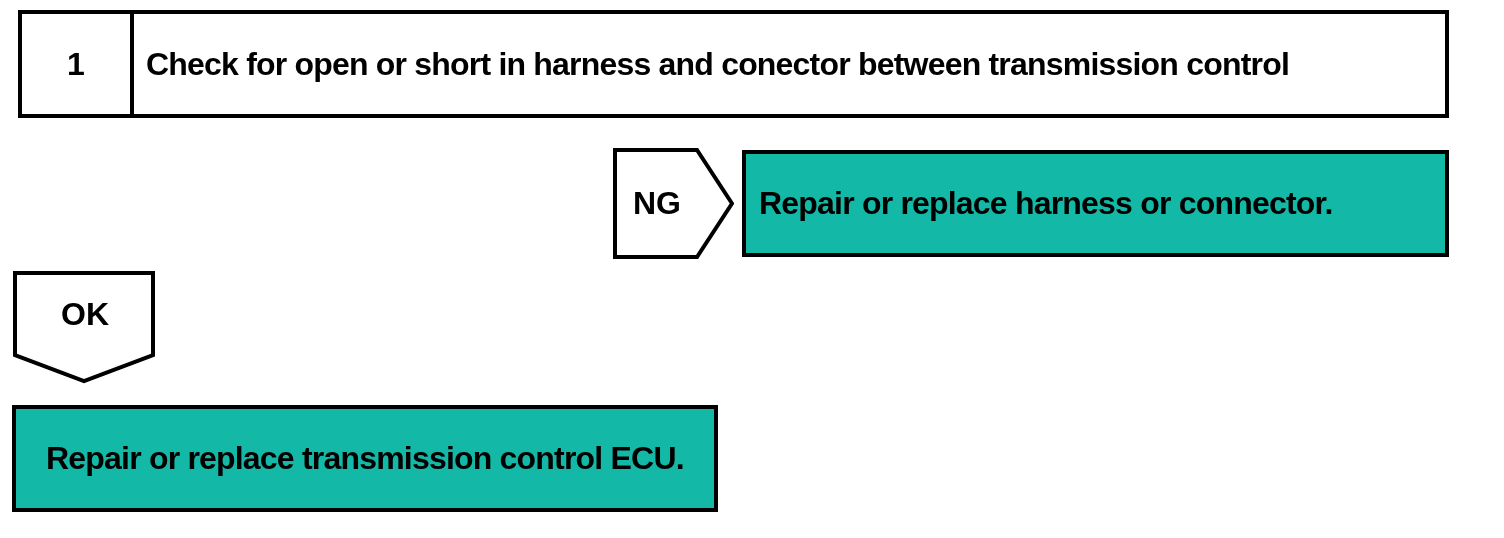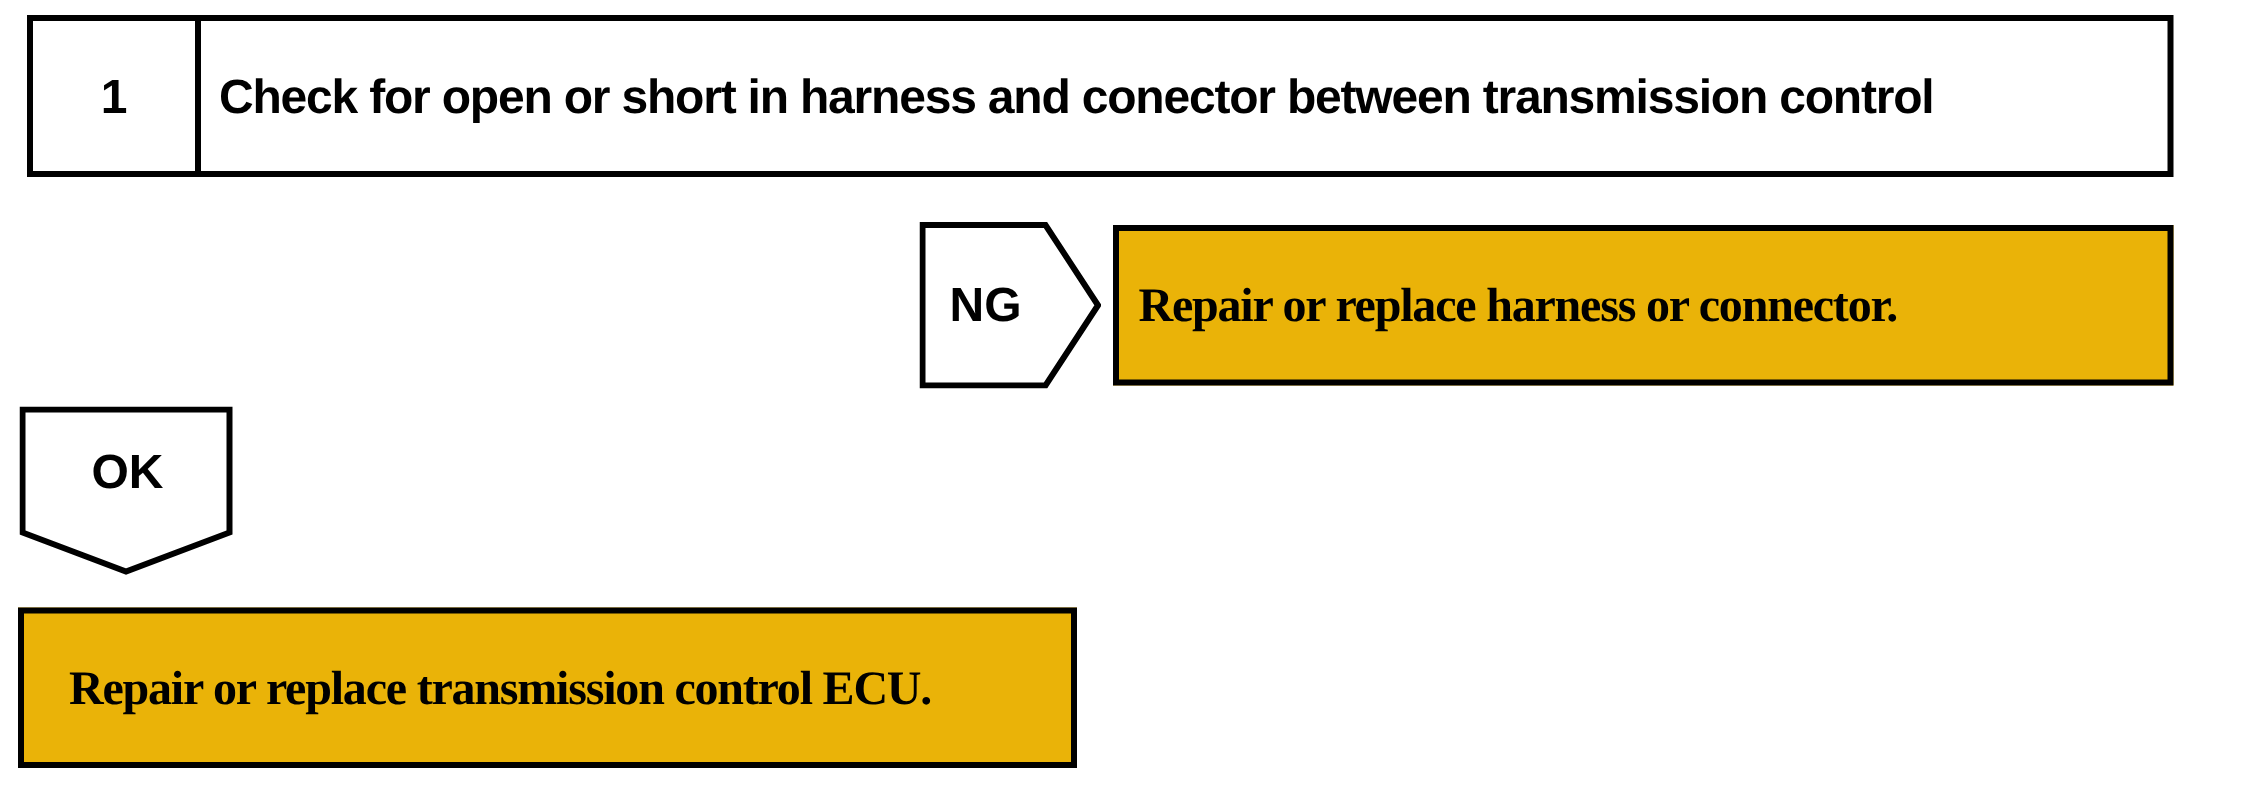--- a/index.html
+++ b/index.html
@@ -53,26 +53,25 @@
     line-height: 37px;
   }
   .step-text-cell .line { white-space: nowrap; }
 
   
   .action-box {
     border: 4px solid #000;
     box-sizing: border-box;
     display: flex;
     align-items: center;
-    background: #eab308;
+    background: #14b8a6;
     font-size: 32px;
     font-weight: bold;
     letter-spacing: -0.8px;
     white-space: nowrap;
-    font-family: Liberation Serif, serif;
   }
   .ng-action-box {
     left: 742px;
     top: 150px;
     width: 707px;
     height: 107px;
     padding-left: 13px;
   }
   .ok-action-box {
     left: 12px;

